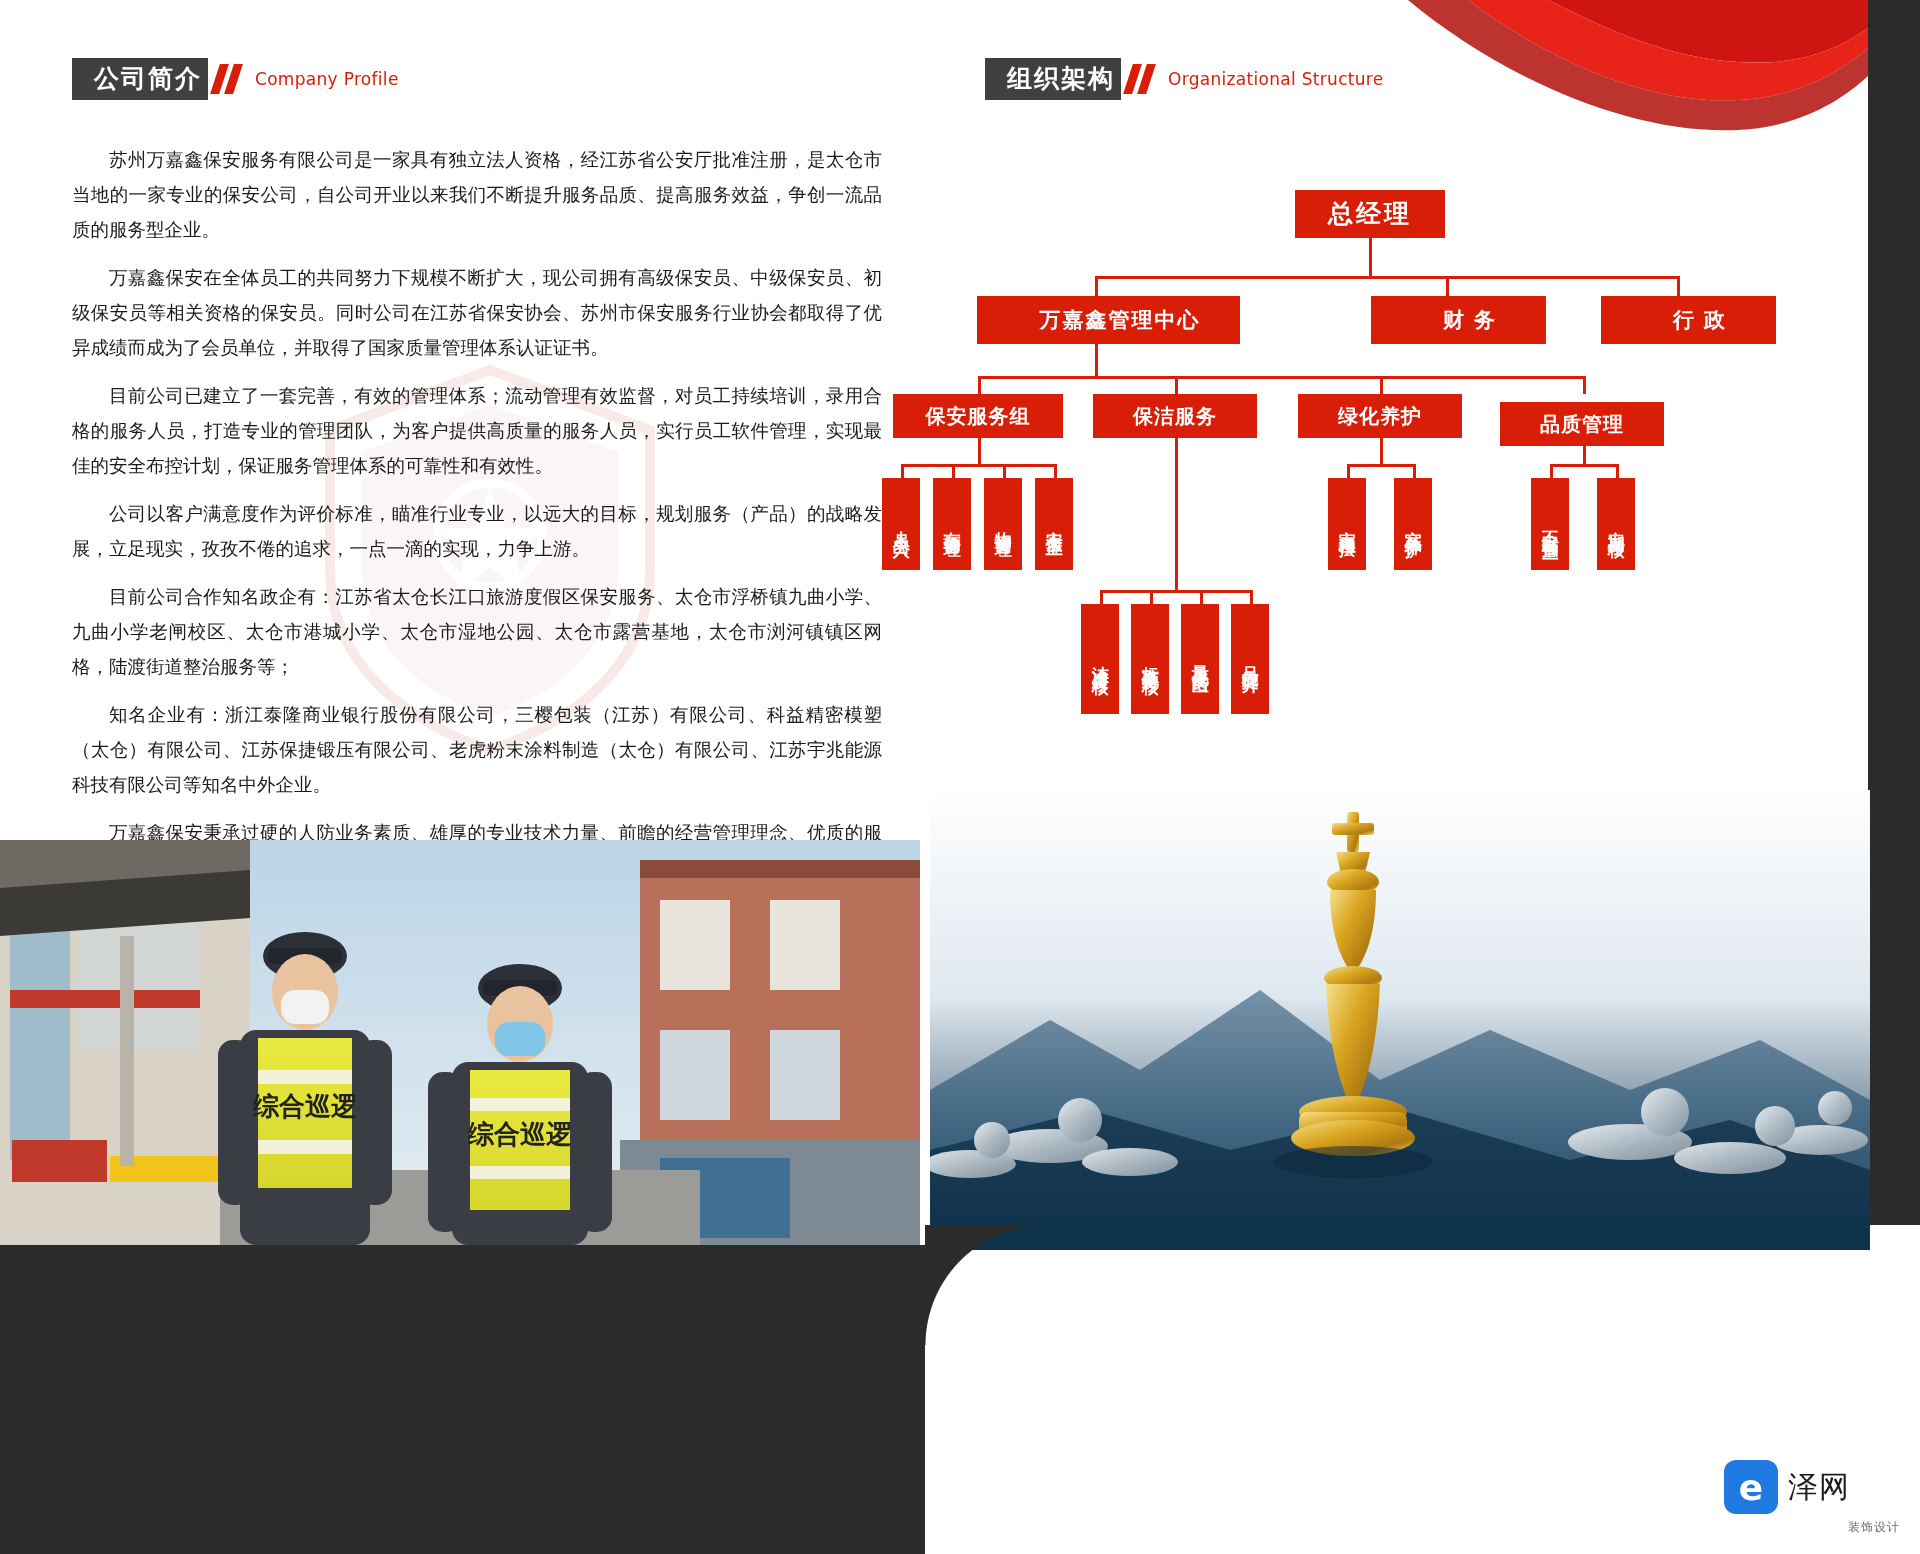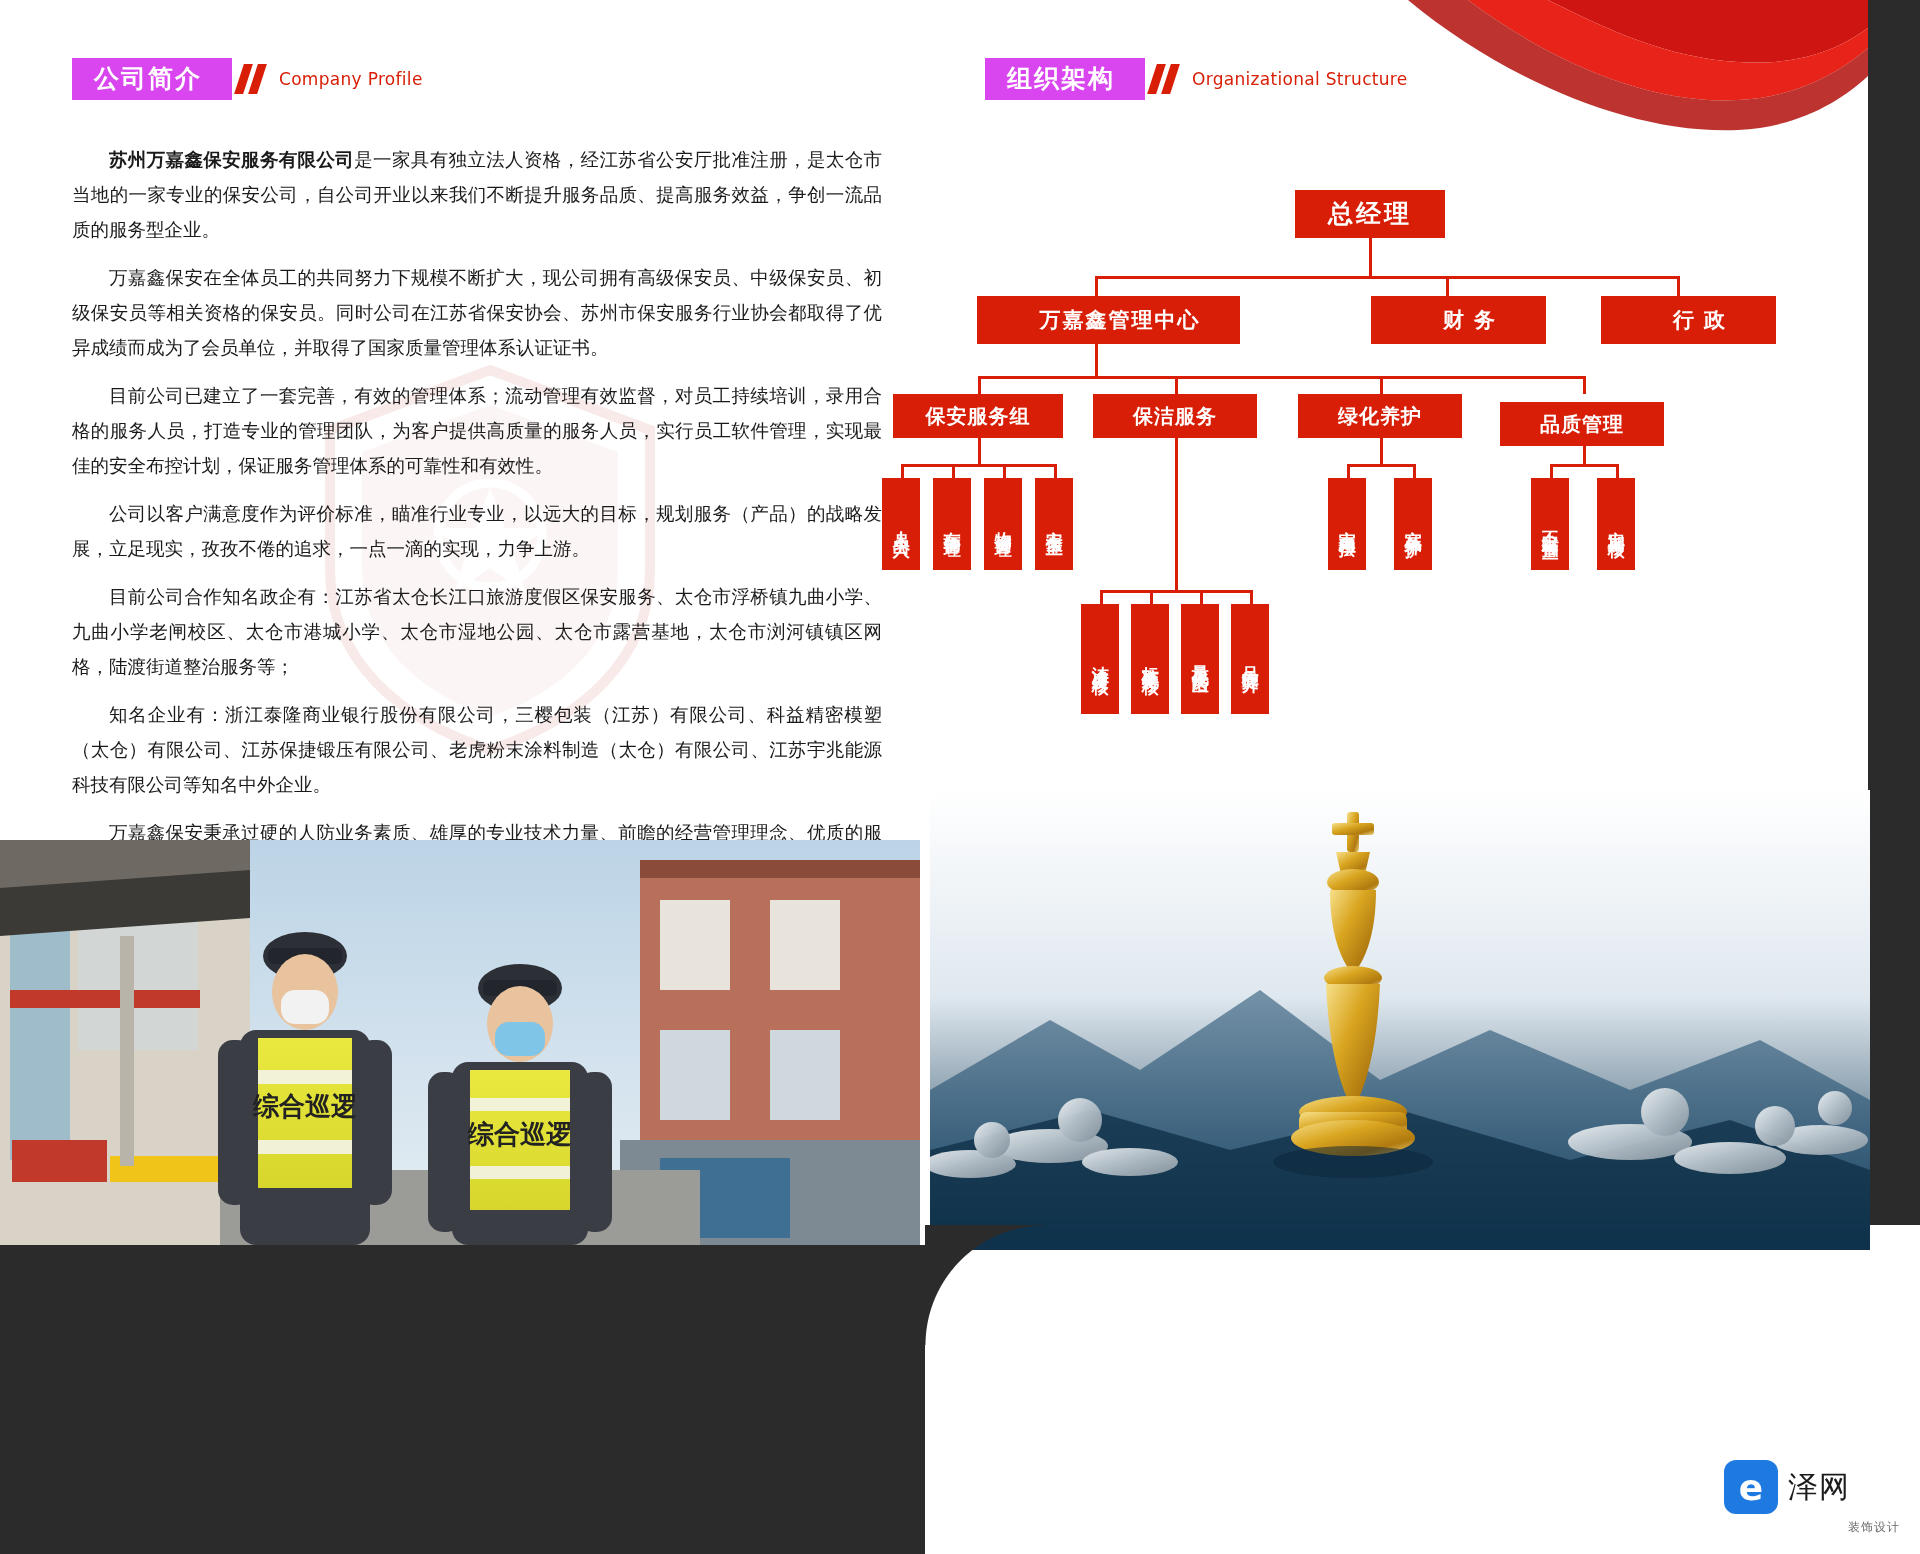--- a/index.html
+++ b/index.html
@@ -33,40 +33,40 @@
 
   
   .ribbon{
     position:absolute;right:52px;top:0;width:460px;height:150px;overflow:hidden;
   }
   .ribbon svg{display:block;}
 
   
   .sec-head{position:absolute;display:flex;align-items:center;}
   .sec-cn{
-    background:#d946ef;color:#fff;font-size:25px;font-weight:bold;
-    padding:8px 30px 9px 22px;letter-spacing:2px;line-height:1;
+    background:#404040;color:#fff;font-size:25px;font-weight:bold;
+    padding:8px 6px 9px 22px;letter-spacing:2px;line-height:1;
   }
   .slashes{display:flex;margin-left:7px;}
   .slashes i{
     display:block;width:9px;height:30px;background:#d81e06;
     transform:skewX(-18deg);margin-right:5px;
   }
   .sec-en{
     color:#d81e06;font-size:17px;margin-left:12px;letter-spacing:0.3px;
     font-family:"DejaVu Sans",sans-serif;
   }
 
   
   .profile-text{
     position:absolute;left:72px;top:142px;width:810px;
     color:#1a1a1a;font-size:18.5px;line-height:35px;text-align:justify;
   }
   .profile-text p{margin:0 0 13px 0;text-indent:2em;}
-  .profile-text p b{font-weight:bold;}
+  .profile-text p b{font-weight:normal;}
 
   
   .emblem{
     position:absolute;left:300px;top:360px;width:380px;height:400px;
     opacity:0.10;pointer-events:none;
   }
 
   
   .photo-left{
     position:absolute;left:0;top:840px;width:920px;height:405px;overflow:hidden;

